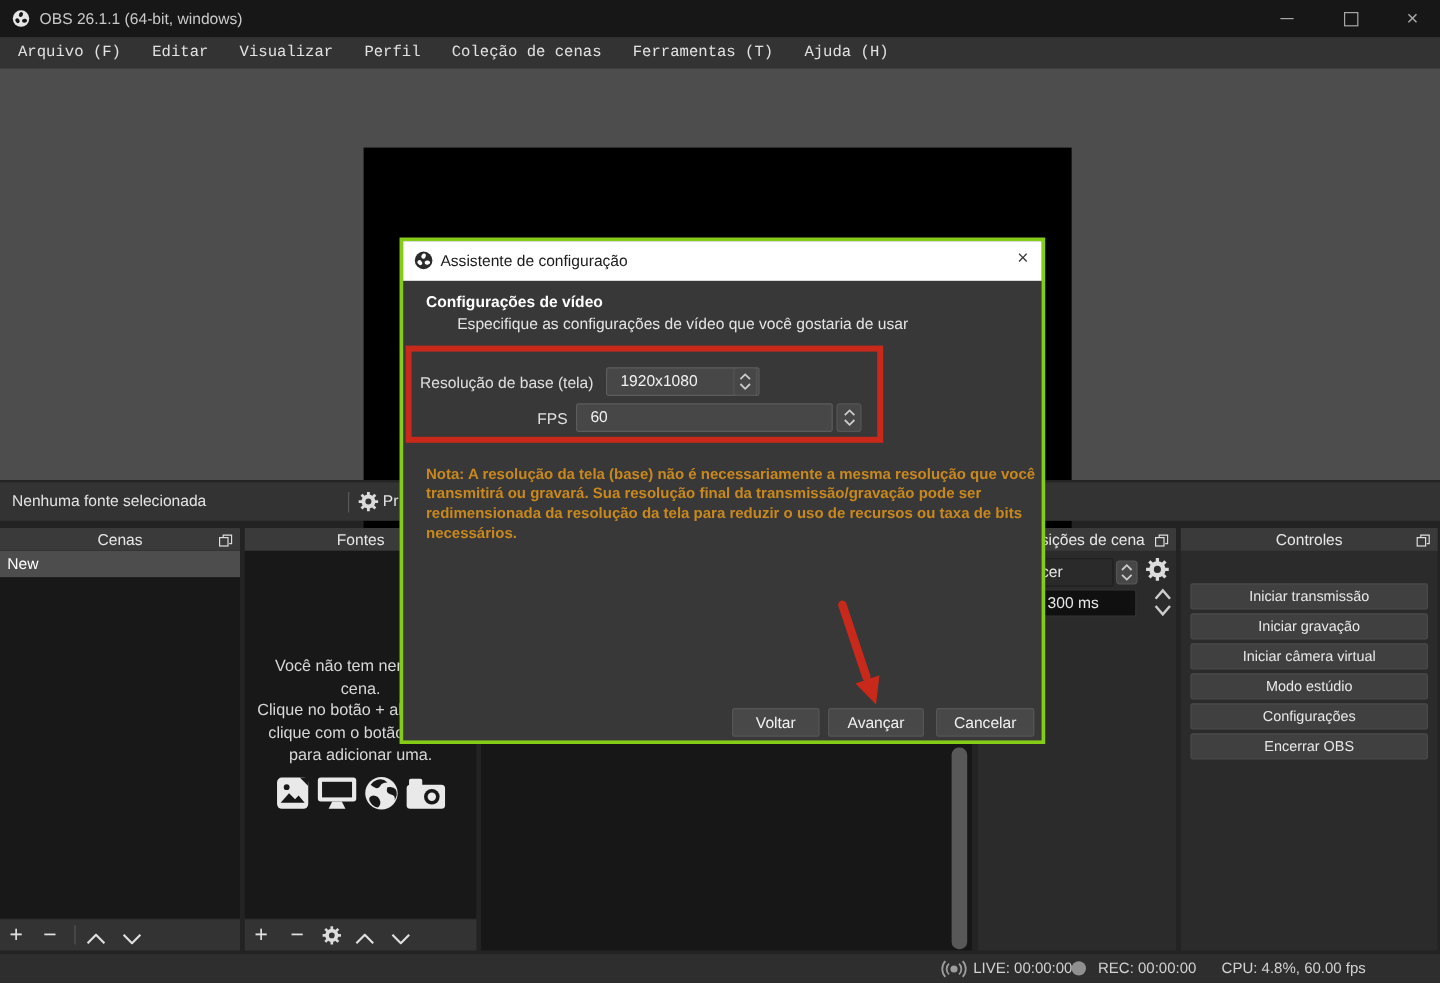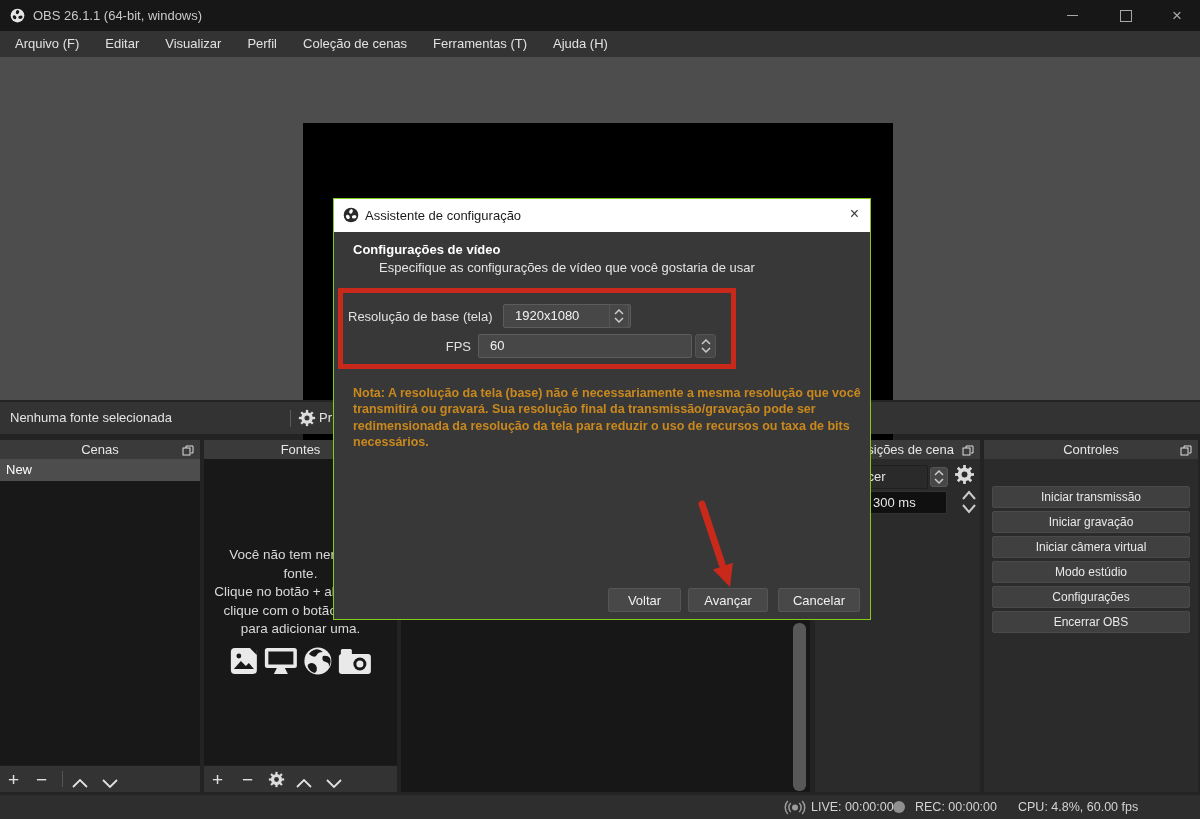--- a/index.html
+++ b/index.html
@@ -5,40 +5,40 @@
   html,body{margin:0;padding:0;}
   body{width:1200px;height:819px;position:relative;overflow:hidden;
        font-family:"Liberation Sans","DejaVu Sans",sans-serif;
        background:#232323;-webkit-font-smoothing:antialiased;}
   .abs{position:absolute;}
   
   #titlebar{left:0;top:0;width:1200px;height:31px;background:#171717;color:#c9c9c9;font-size:13px;}
   #titlebar .t{left:33px;top:8px;}
   .winbtn{top:0;width:46px;height:31px;display:flex;align-items:center;justify-content:center;color:#a8a8a8;}
   #menubar{left:0;top:31px;width:1200px;height:26px;background:#333333;display:flex;align-items:center;padding-left:2px;box-sizing:border-box;}
-  .menu-item{color:#e2e2e2;font-size:13px;padding:0 13px;line-height:26px;}
+  .menu-item{color:#e2e2e2;font-size:13px;padding:0 13px;line-height:26px;font-family:Liberation Mono, monospace;}
   
   #preview{left:0;top:57px;width:1200px;height:343px;background:#4d4d4d;}
   #canvas{left:303px;top:66px;width:590px;height:328px;background:#000;}
   #srcbar{left:0;top:400px;width:1200px;height:34px;background:#333;border-top:2px solid #242424;box-sizing:border-box;color:#e4e4e4;font-size:13px;}
   #srcbar .sep{left:290px;top:8px;width:1px;height:17px;background:#5a5a5a;}
   
   .panel{background:#2b2b2b;}
   .phead{left:0;top:0;width:100%;height:19px;background:#3a3a3a;color:#e6e6e6;font-size:13px;
          display:flex;align-items:center;justify-content:center;}
   .dockico{position:absolute;right:6px;top:4px;}
   .list{background:#181818;}
   .ptools{background:#333;border-top:1px solid #1e1e1e;box-sizing:border-box;}
   .tool{position:absolute;top:3px;color:#e0e0e0;font-size:19px;line-height:22px;}
   .ctrl-btn{left:8px;width:198px;height:22px;background:#404040;border:1px solid #4a4a4a;border-radius:2px;
             color:#e8e8e8;font-size:12px;display:flex;align-items:center;justify-content:center;box-sizing:border-box;margin-top:19px;}
   
   #statusbar{left:0;top:795px;width:1200px;height:24px;background:#2e2e2e;color:#d2d2d2;font-size:12.5px;}
   
-  #dialog{left:333px;top:198px;width:538px;height:422px;background:#383838;border:1px solid #84cc16;box-sizing:border-box;z-index:10;}
+  #dialog{left:333px;top:198px;width:538px;height:422px;background:#383838;border:3px solid #84cc16;box-sizing:border-box;z-index:10;}
   #dlg-title{left:0;top:0;width:100%;height:33px;background:#ffffff;color:#1b1b1b;font-size:13px;}
   #dialog .field{background:#474747;border:1px solid #5c5c5c;border-radius:2px;box-sizing:border-box;
                  color:#f2f2f2;font-size:13px;line-height:22px;padding-left:11px;}
   .spinbtn{background:#474747;border:1px solid #555;border-radius:3px;box-sizing:border-box;
            display:flex;align-items:center;justify-content:center;}
   .dlg-btn{top:389px;height:24px;background:#484848;border:1px solid #565656;border-radius:2px;box-sizing:border-box;
            color:#f0f0f0;font-size:13px;display:flex;align-items:center;justify-content:center;}
   .note-line{font-size:12.5px;font-weight:bold;line-height:16.3px;white-space:nowrap;}
   
   #ann-rect{left:338px;top:288px;width:398px;height:81px;border:5px solid #c9291b;box-sizing:border-box;z-index:30;}
@@ -133,21 +133,21 @@
     <span>Fontes</span>
     <span class="dockico">
       <svg width="12" height="11" viewBox="0 0 12 11">
           <rect x="1" y="3" width="7" height="7" fill="none" stroke="#ddd"></rect>
           <path d="M4 3 V1 h7 v7 h-2" fill="none" stroke="#ddd"></path>
         </svg></span>
   </div>
   <div class="abs list" style="left:0;top:19px;width:193px;height:306px;">
     <div class="abs" style="left:50%;top:87px;transform:translateX(-50%);text-align:center;color:#d8d8d8;font-size:13.5px;line-height:18.5px;">
       <div class="nowrap">Você não tem nenhuma</div>
-      <div class="nowrap">fonte.</div>
+      <div class="nowrap">cena.</div>
       <div class="nowrap">Clique no botão + abaixo, ou</div>
       <div class="nowrap">clique com o botão direito</div>
       <div class="nowrap">para adicionar uma.</div>
       <div style="margin-top:7px;display:flex;gap:5px;justify-content:center;align-items:flex-end;">
         <span>
           <svg width="30" height="30" viewBox="0 0 30 30">
               <rect x="2" y="2" width="26" height="26" rx="4" fill="#e9e9e9"></rect>
               <path d="M21 2 h7 v7 z" fill="#181818"></path>
               <circle cx="10" cy="10" r="2.4" fill="#181818"></circle>
               <path d="M5 23 l7-8 5 5 3-3 5 6 z" fill="#181818"></path>

